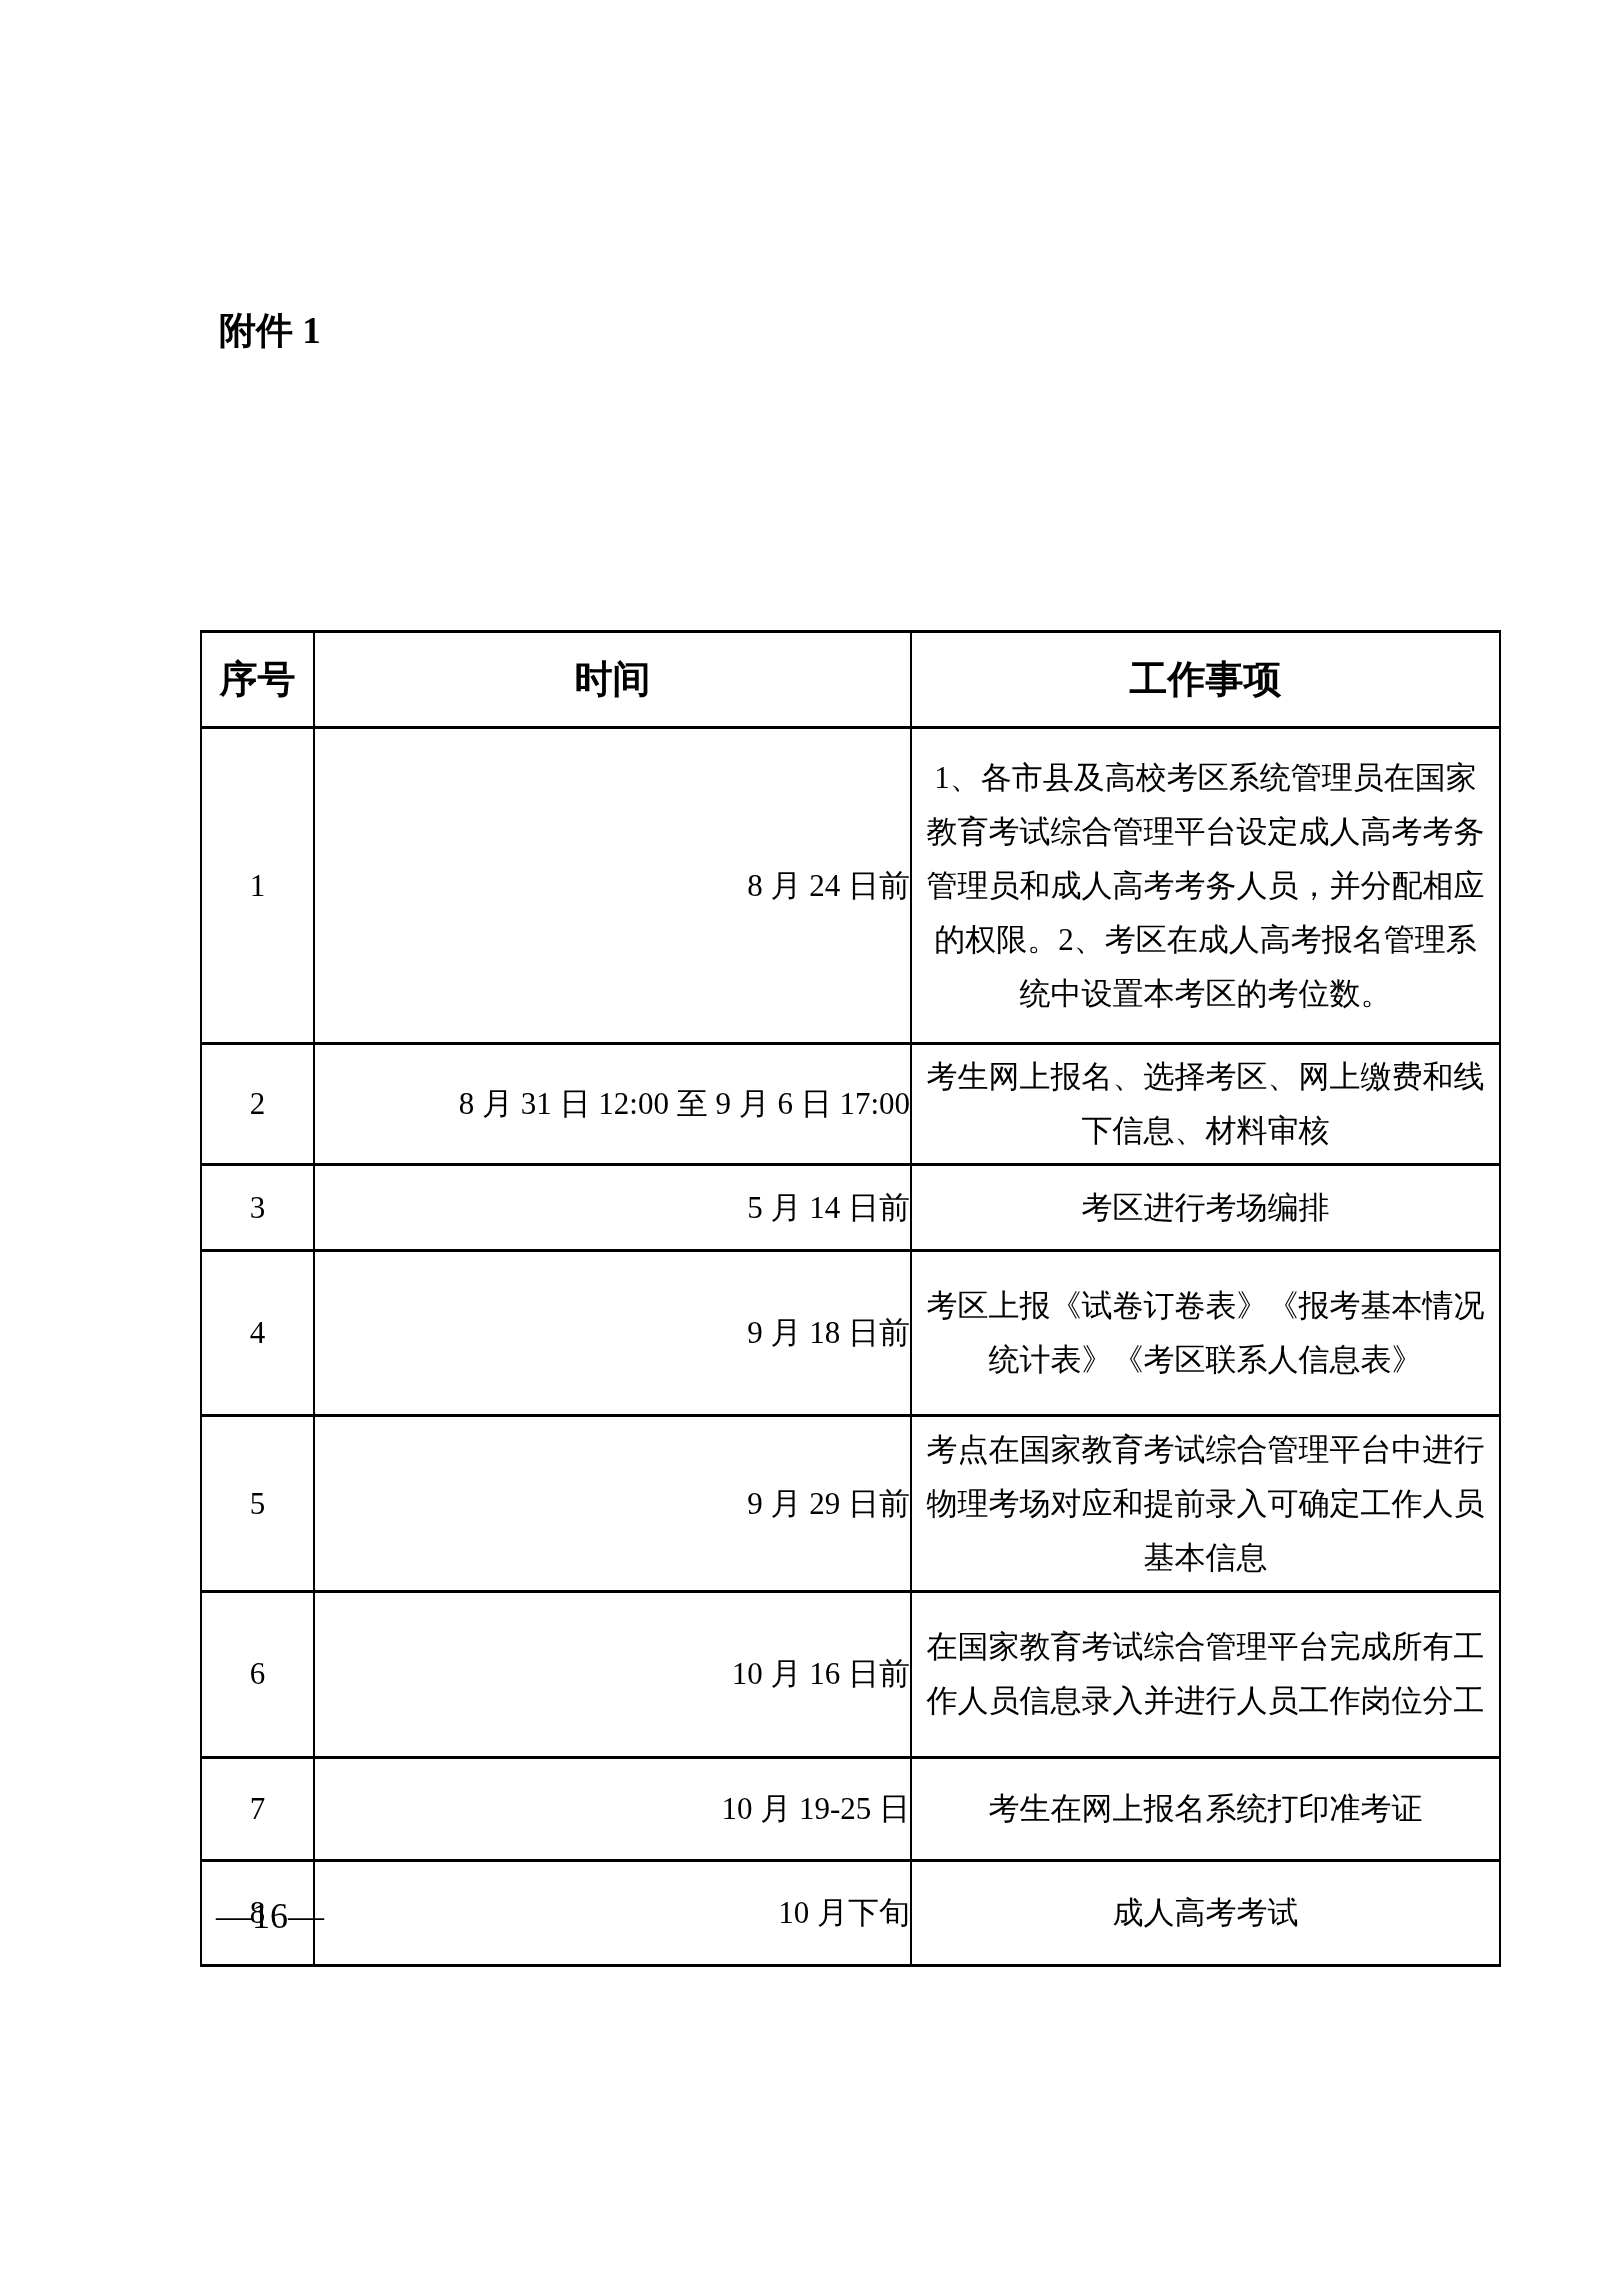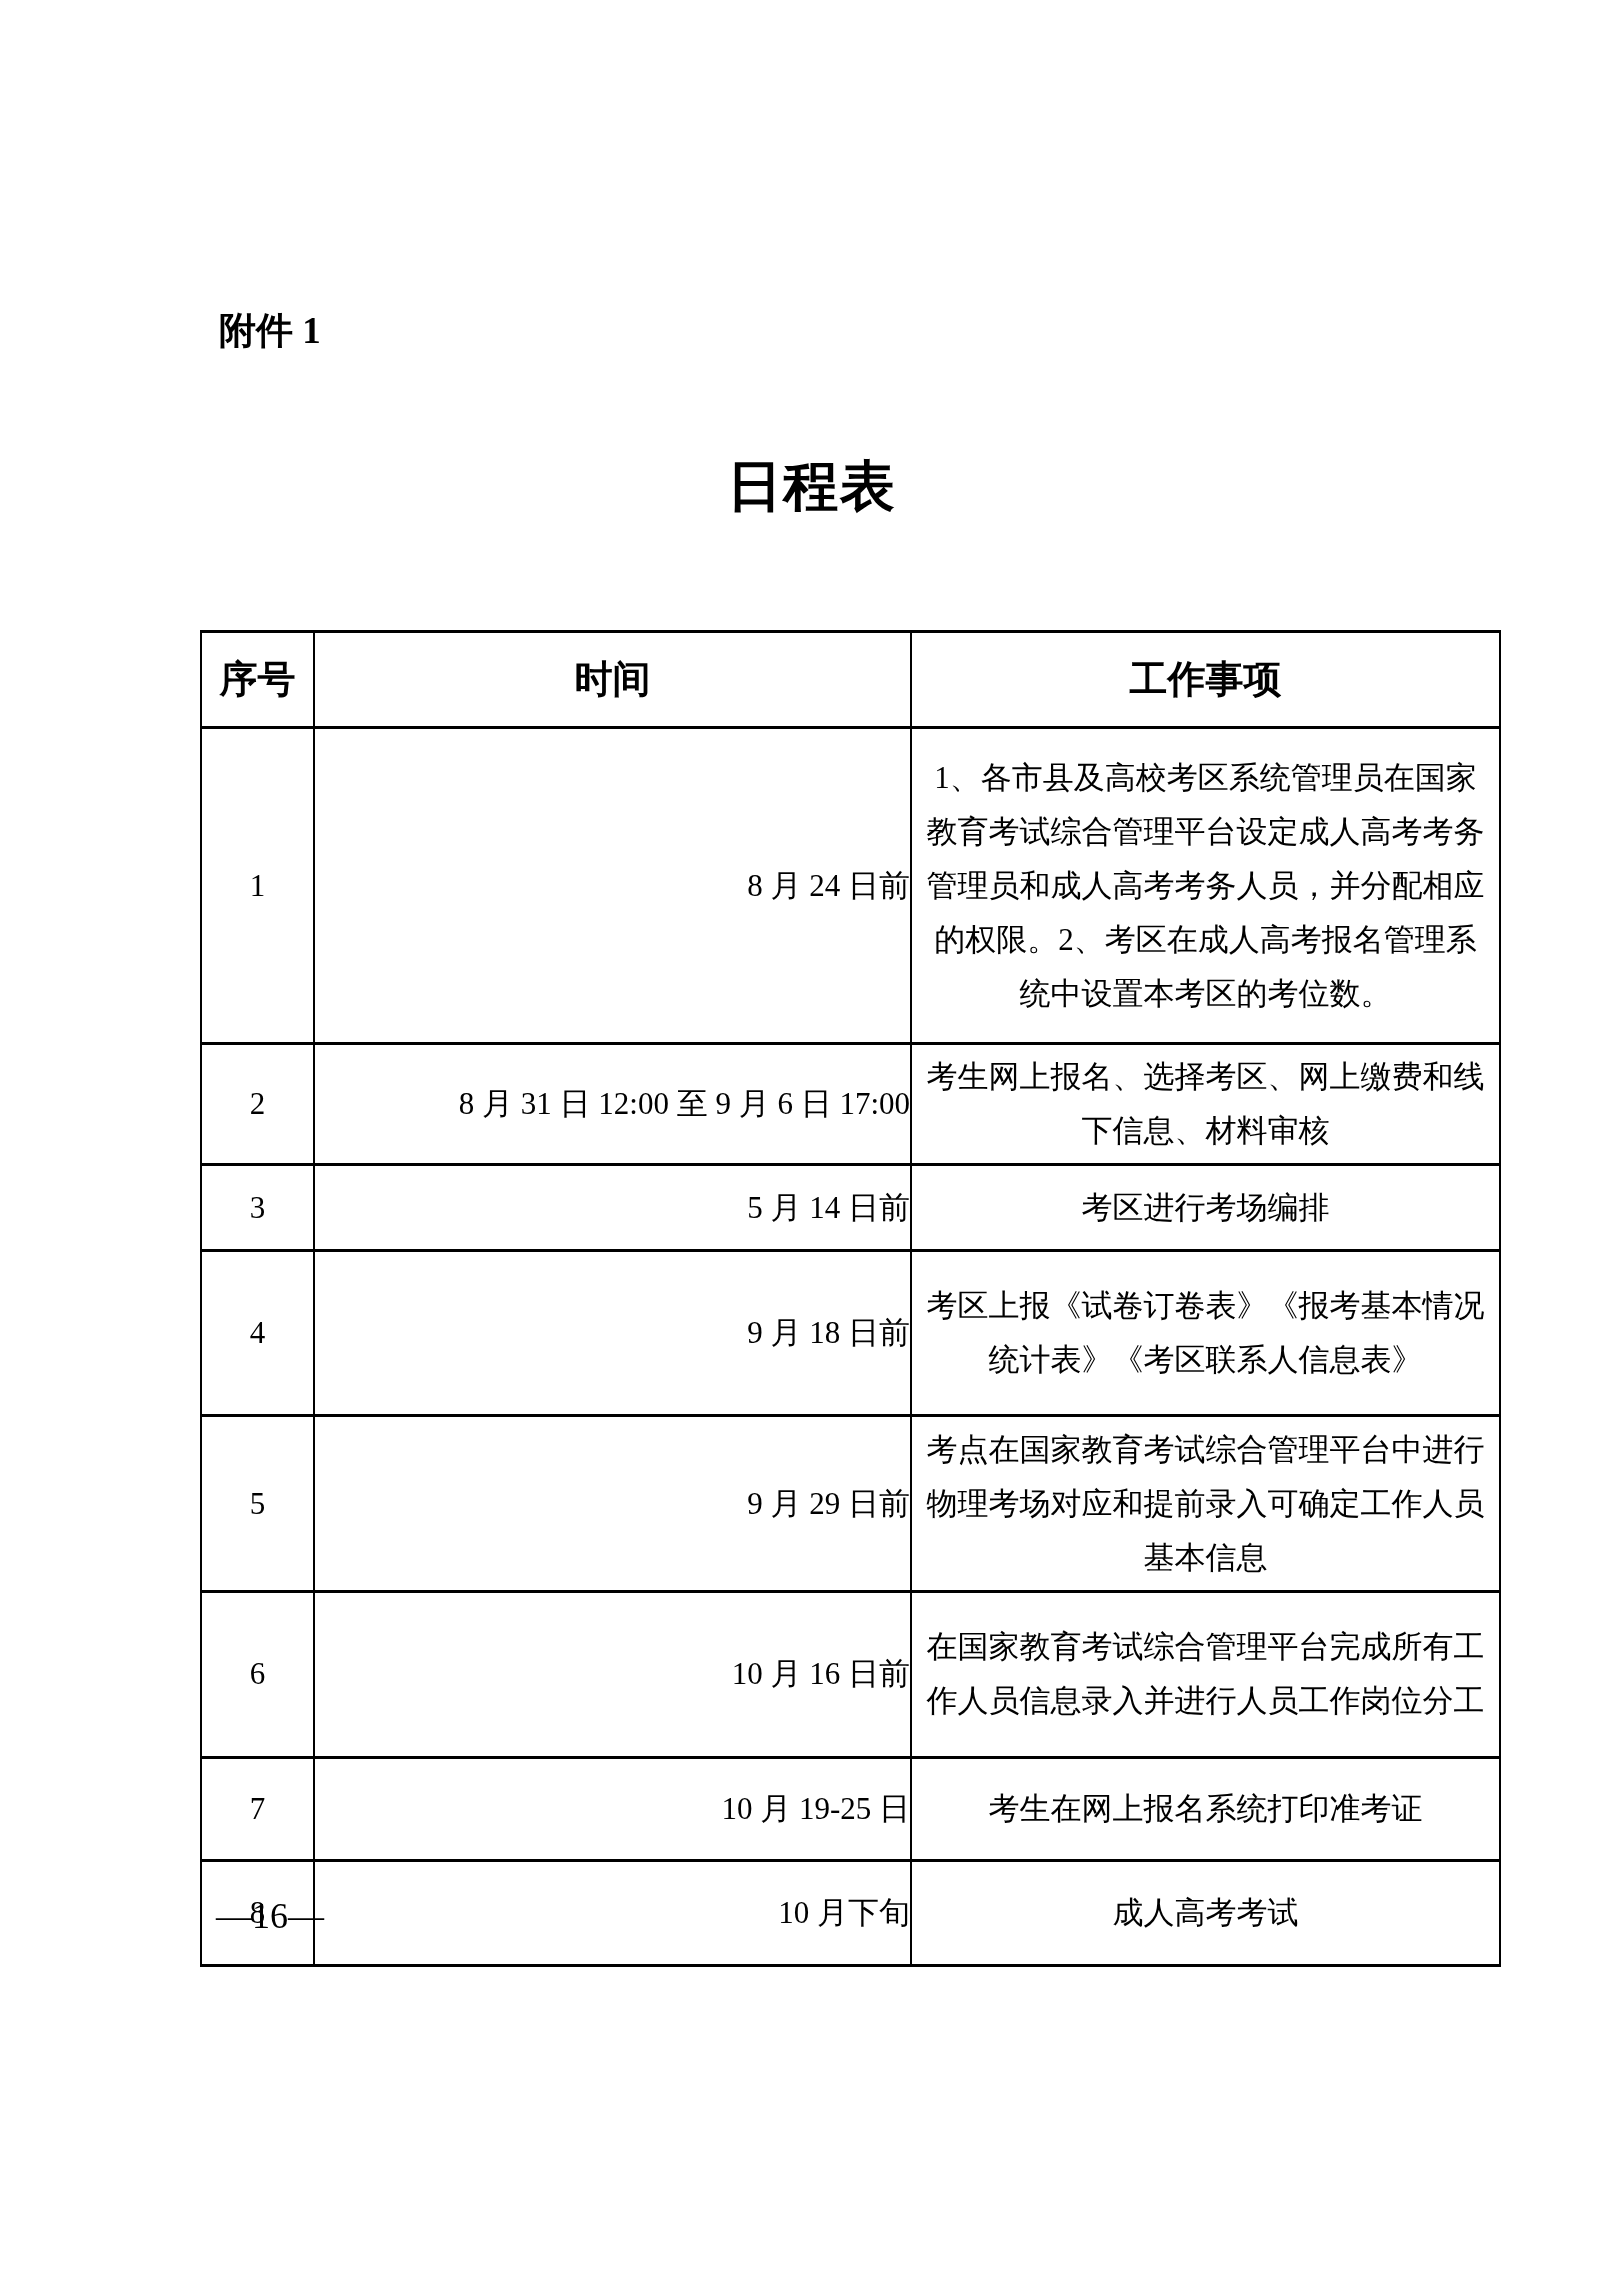--- a/index.html
+++ b/index.html
@@ -97,21 +97,20 @@
     line-height: 39px;
     color: #000;
   }
 </style>
 </head>
 <body>
 
 <div class="attachment-label">附件 1</div>
 
 <div class="doc-title">
-  <div>日程表</div>
 </div>
 
 <table class="schedule">
   <colgroup>
     <col style="width:113px">
     <col style="width:597px">
     <col style="width:589px">
   </colgroup>
   <thead>
     <tr class="rh">

